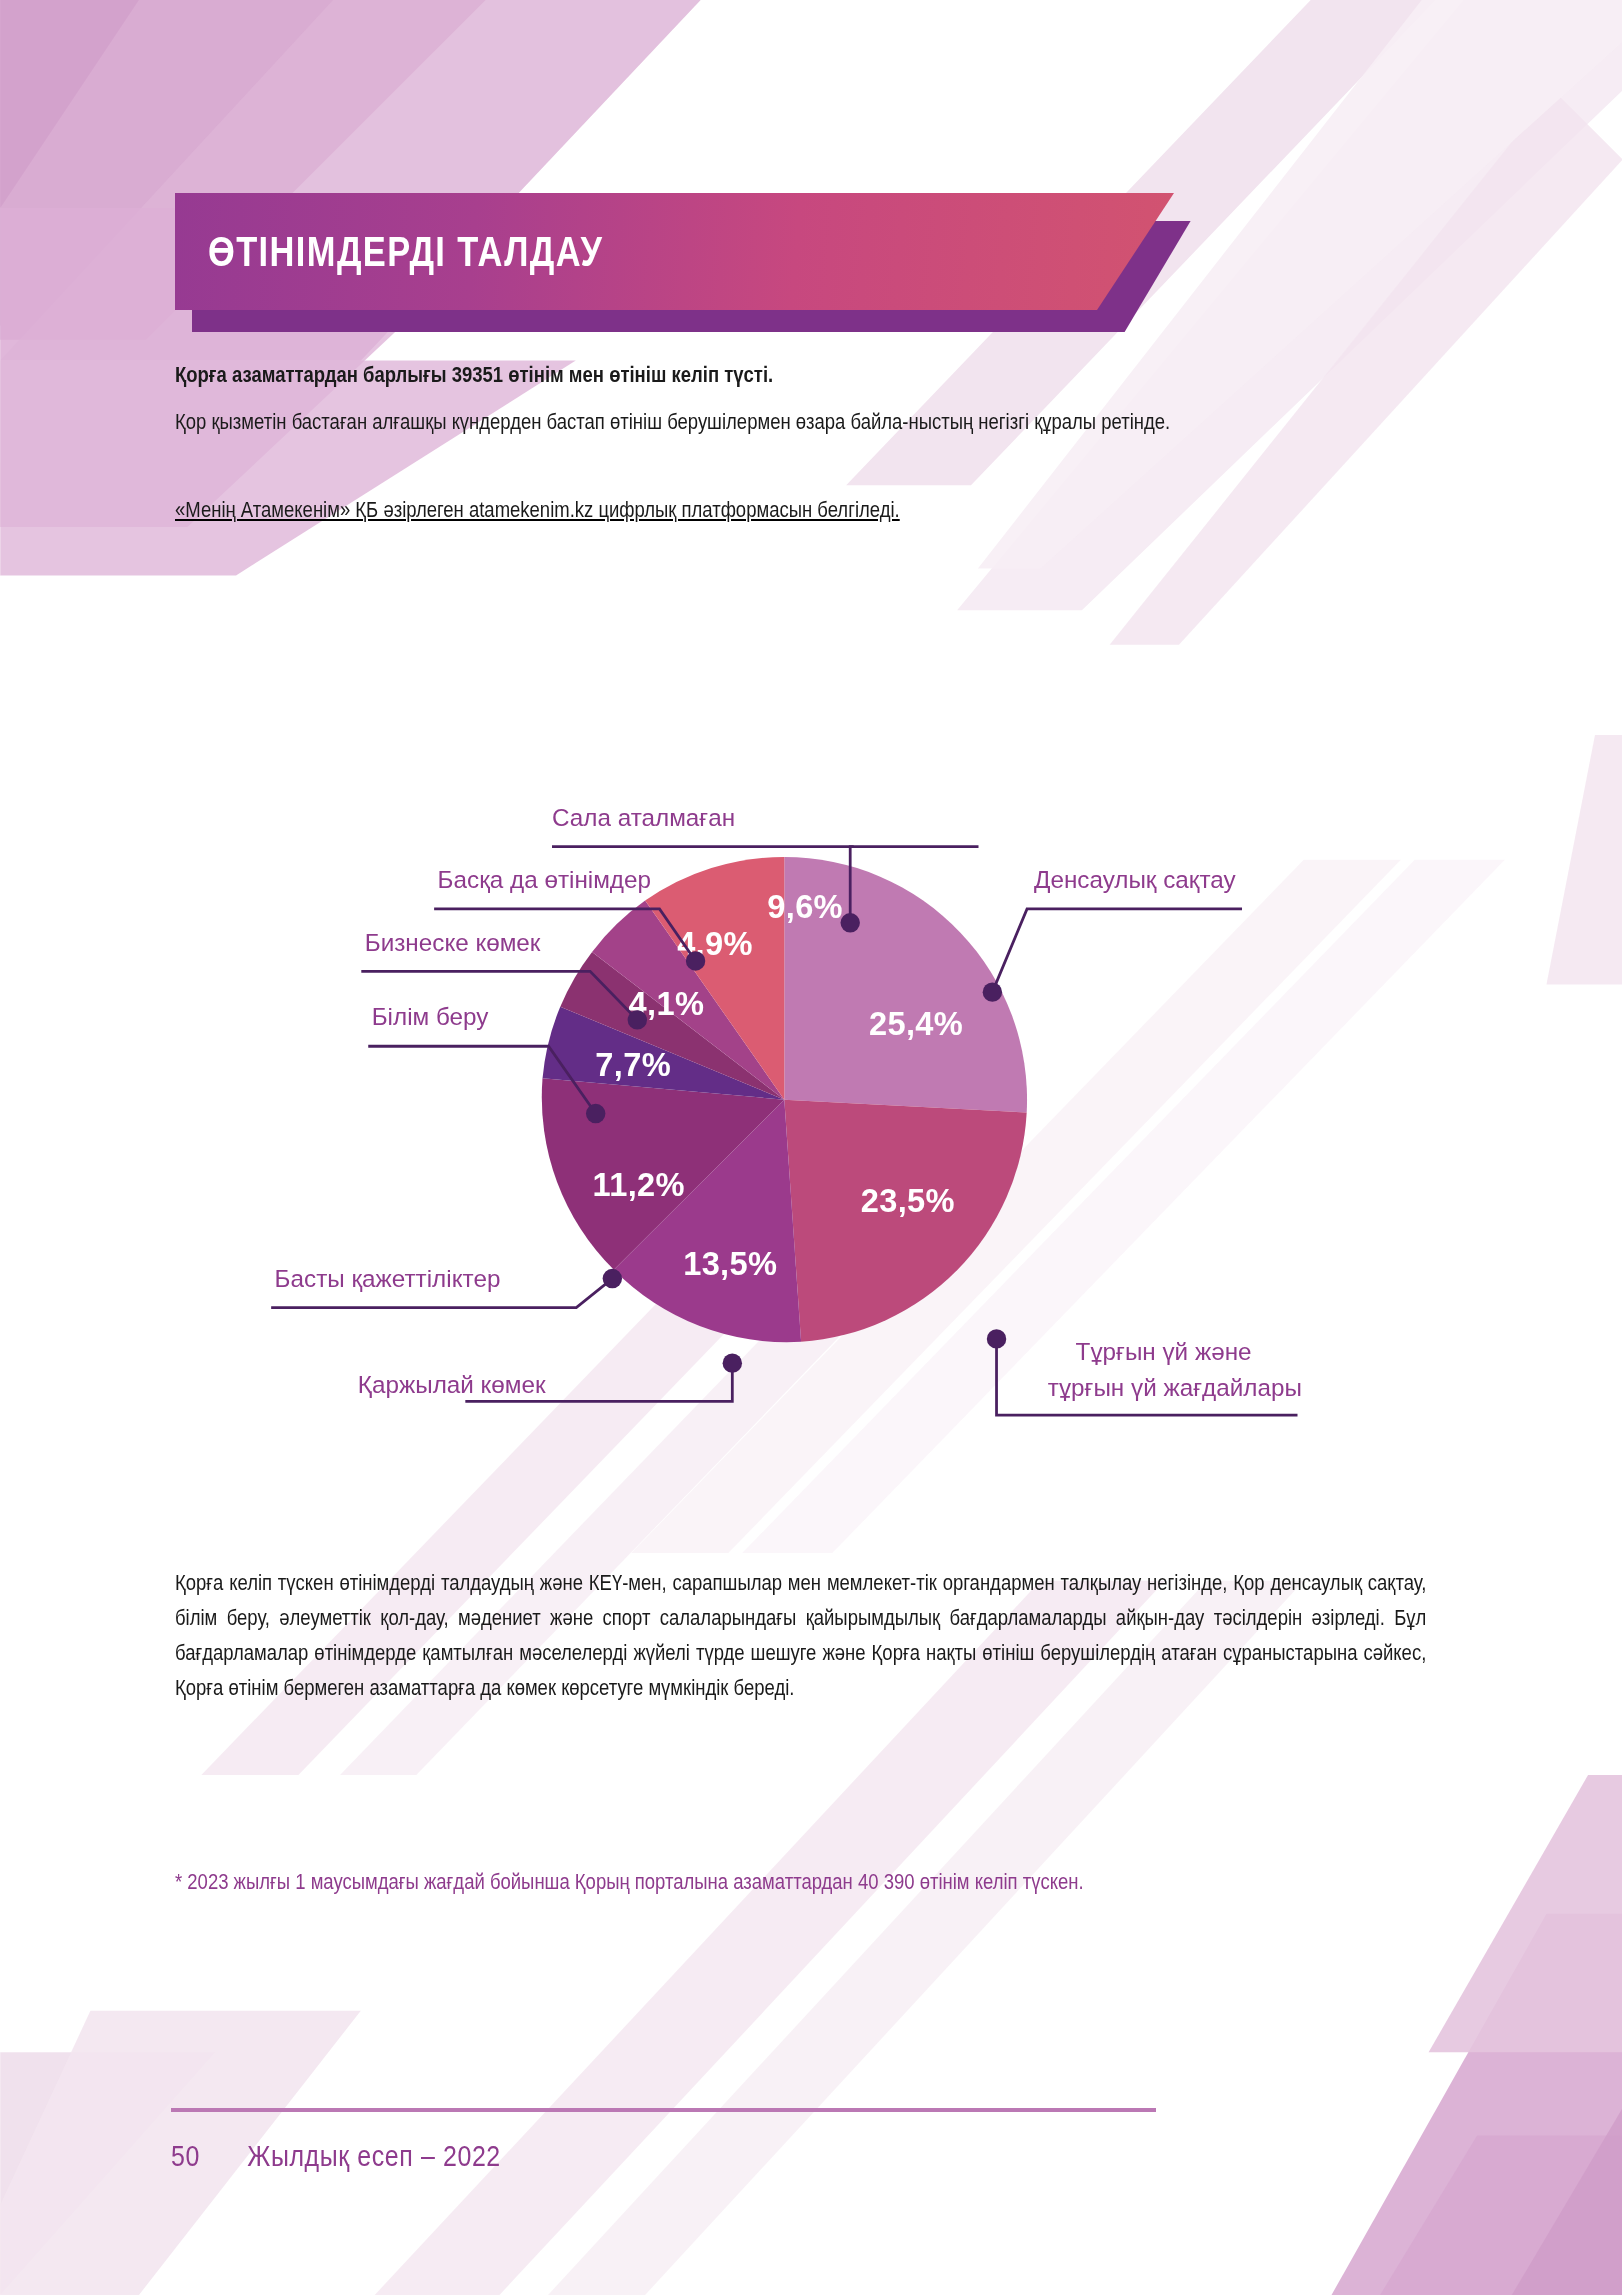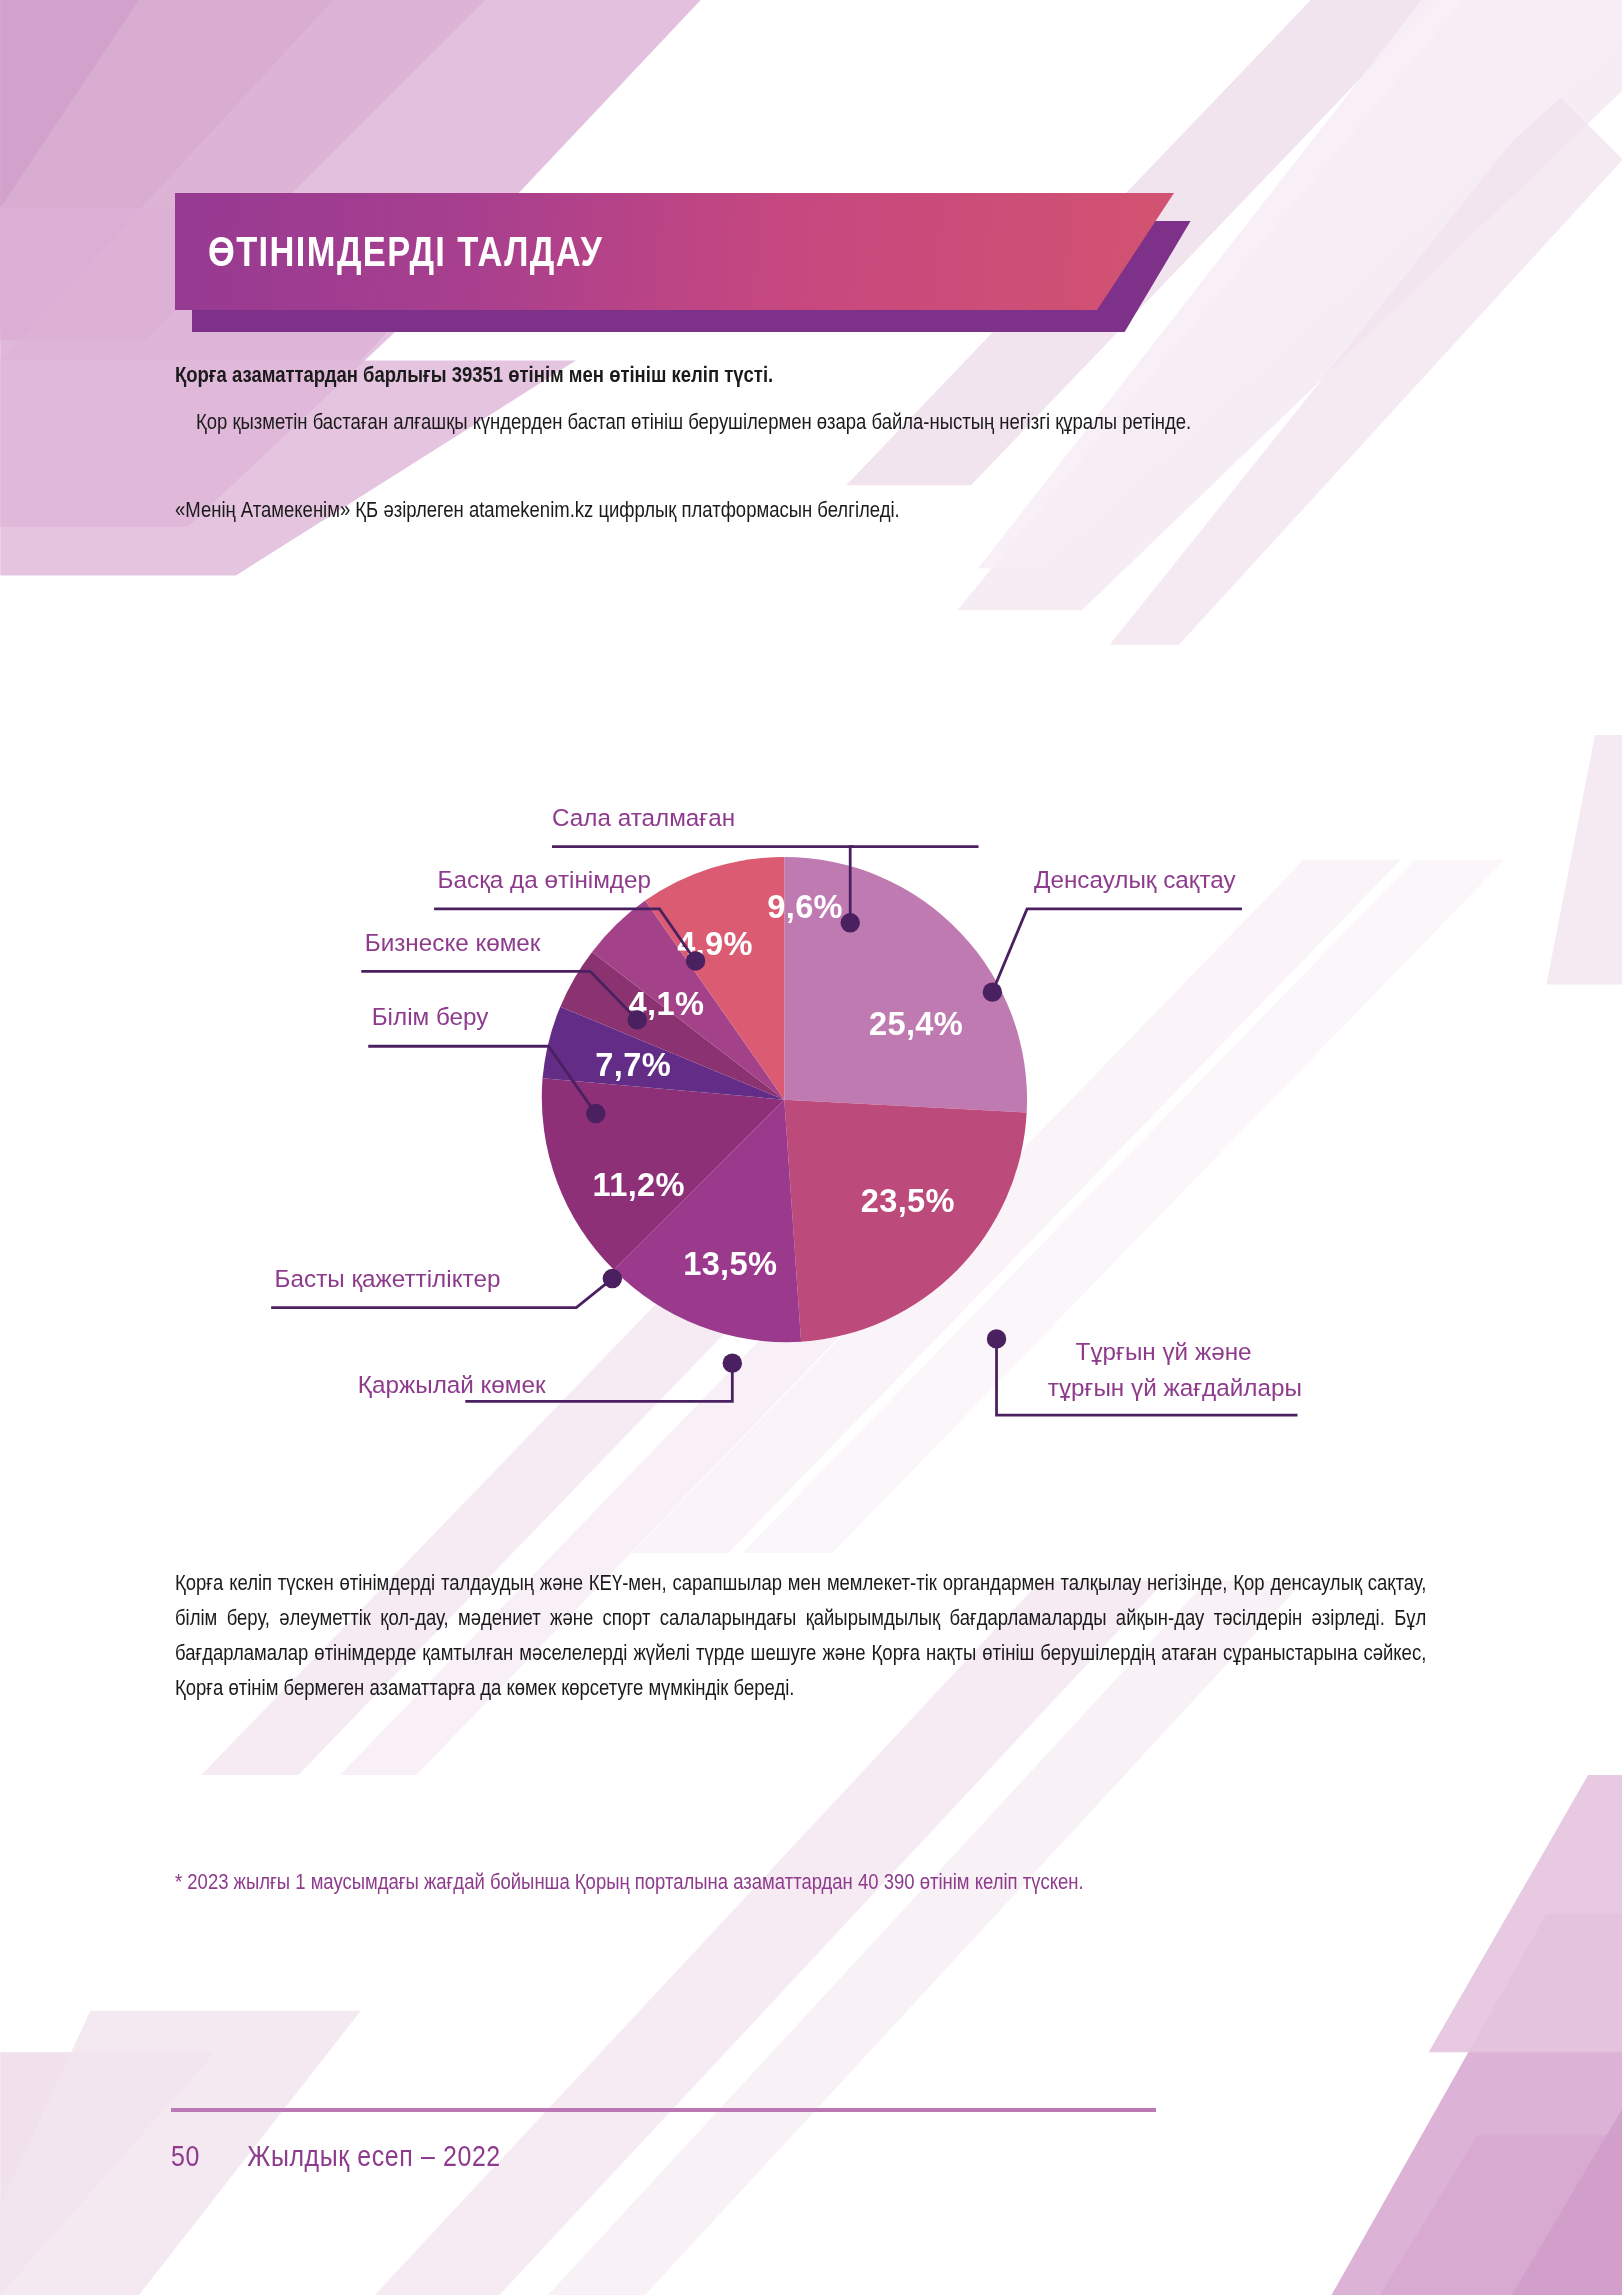--- a/index.html
+++ b/index.html
@@ -44,22 +44,22 @@
   .body-col{position:absolute;left:175px;width:1252px;}
   .para{
     color:#1a1a1a;font-size:21.5px;line-height:32px;
     font-family:"Liberation Sans", sans-serif;
     transform:scaleX(.86);transform-origin:left top;
     width:1455px;
     text-align:justify;
   }
   .para.bold{font-weight:700;}
   #intro-bold{top:359px;}
-  #intro-p2{top:409px;margin-left:21px;}
-  #intro-p3{top:497px;}
+  #intro-p2{top:409px;}
+  #intro-p3{top:497px;text-decoration:underline;}
 
   #analysis-paragraph{
     position:absolute;left:175px;top:1566px;width:1455px;
     color:#1a1a1a;font-size:21.5px;line-height:35px;text-align:justify;
     transform:scaleX(.86);transform-origin:left top;
   }
   #footnote{
     position:absolute;left:175px;top:1866px;width:1455px;
     color:#8e3b8d;font-size:21.5px;line-height:33px;text-align:justify;
     transform:scaleX(.86);transform-origin:left top;

